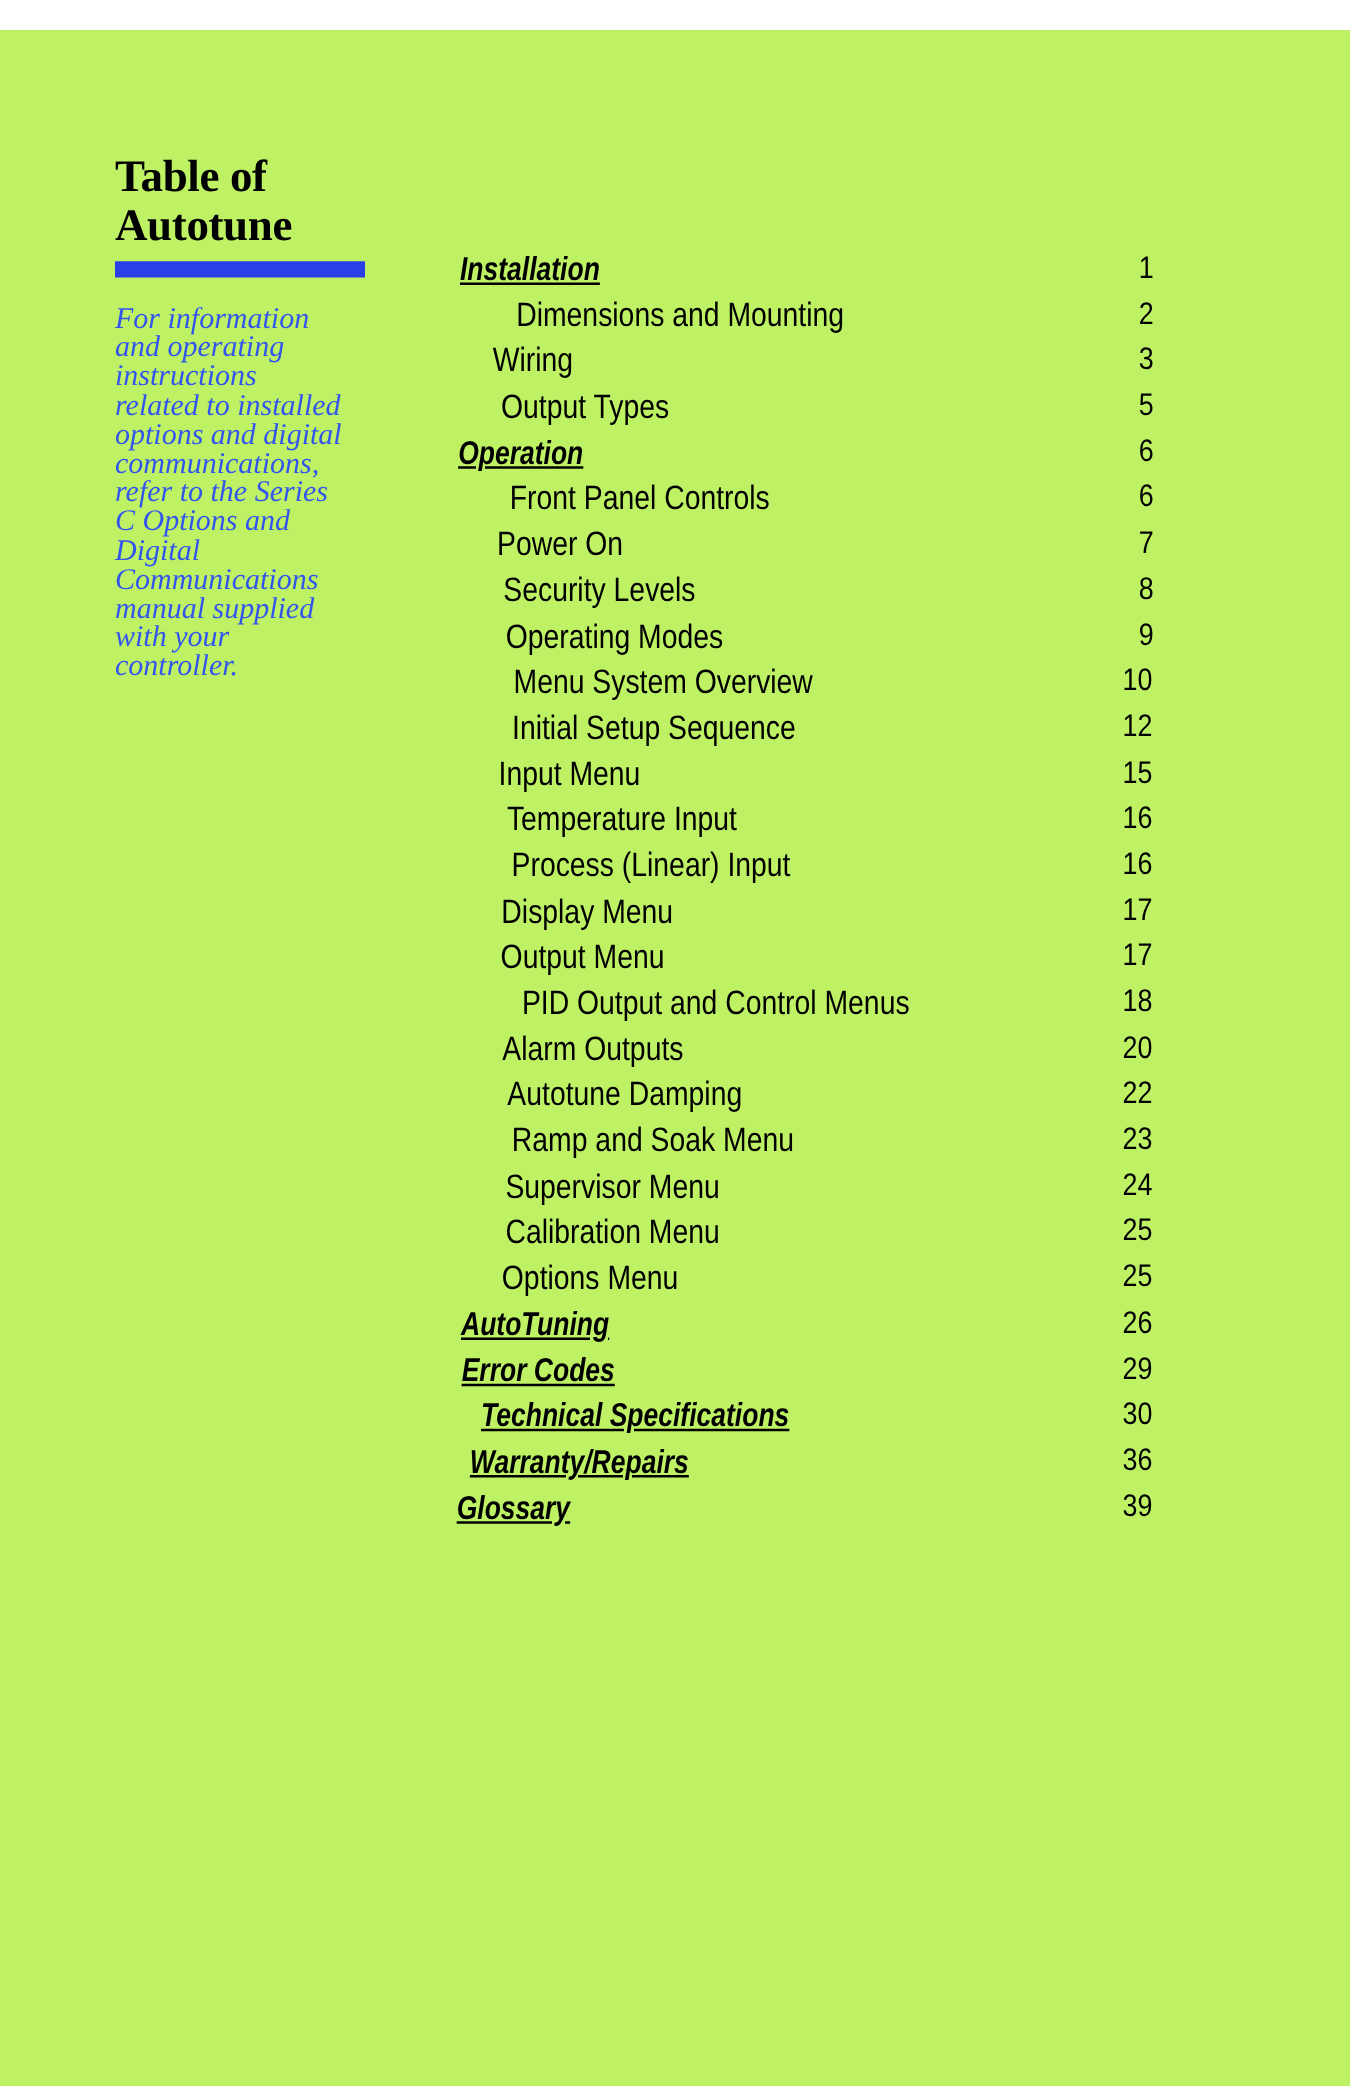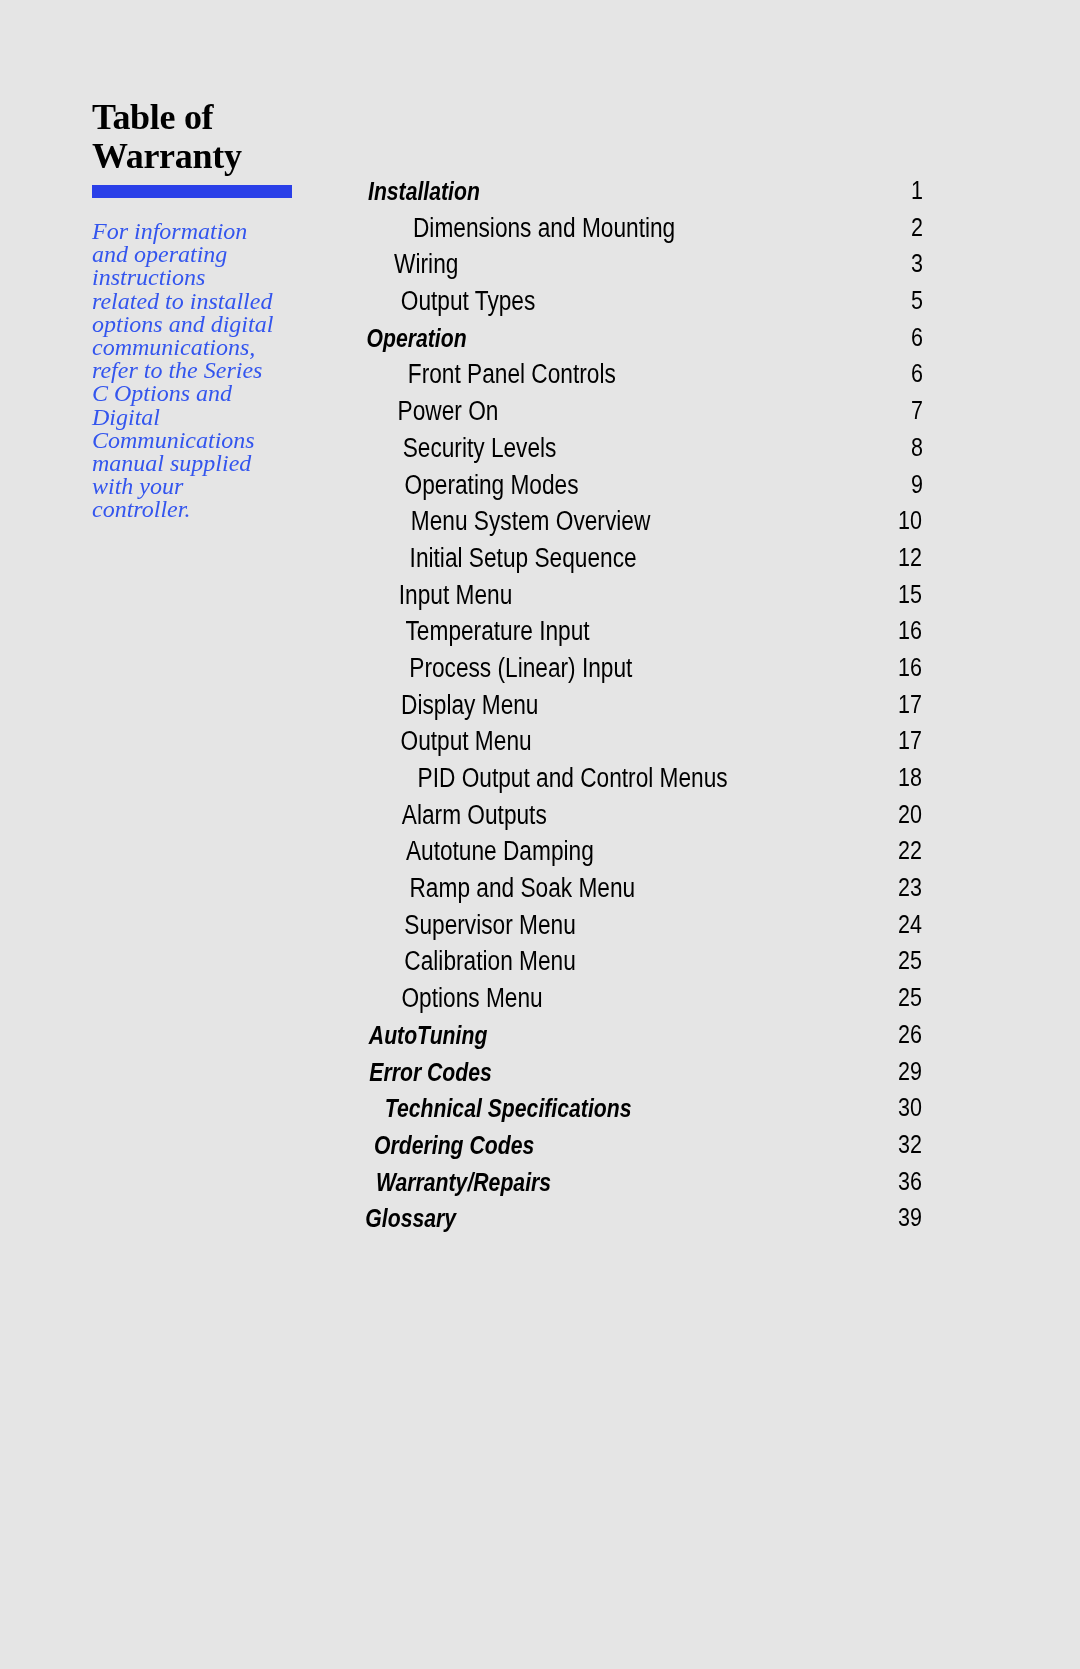--- a/index.html
+++ b/index.html
@@ -11,21 +11,22 @@
     width: 1080px;
     height: 1669px;
     position: relative;
     font-family: "Liberation Sans", sans-serif;
     overflow: hidden;
   }
 
   .page {
     position: absolute;
     inset: 0;
-    background: #e5e5e5;
+    background: #bef264;
+    margin-top: 24px;
   }
 
   
   .sidebar {
     position: absolute;
     left: 92px;
     top: 98px;
     width: 205px;
   }
 
@@ -105,32 +106,32 @@
     font-family: "Liberation Sans Narrow", "Liberation Sans", sans-serif;
     font-weight: normal;
     font-style: normal;
     font-size: 27px;
     transform: scaleX(0.84);
     transform-origin: left baseline;
     display: inline-block;
     margin-left: 0;
   }
 
-  .indent-0 { padding-left: 0px; }
+  .indent-0 { padding-left: 0px; text-decoration: underline; }
   .indent-1 { padding-left: 34px; }
 </style>
 </head>
 <body>
 
 <div class="page">
 
   <div class="sidebar">
     <div class="toc-title">
       <span>Table of</span>
-      <span class="line2">Warranty</span>
+      <span class="line2">Autotune</span>
     </div>
     <div class="blue-rule" style="background: rgb(42, 63, 232);"></div>
     <div class="sidebar-note" style="color: rgb(51, 85, 238);">For information and operating instructions related to installed options and digital communications, refer to the Series C Options and Digital Communications manual supplied with your controller.</div>
   </div>
 
   <div class="toc" id="toc-list">
       <div class="toc-row lvl-head indent-0">
         <span class="toc-label">Installation</span>
         <span class="toc-page">1</span>
       </div>
@@ -228,24 +229,20 @@
       </div>
       <div class="toc-row lvl-head indent-0">
         <span class="toc-label">Error Codes</span>
         <span class="toc-page">29</span>
       </div>
       <div class="toc-row lvl-head indent-0">
         <span class="toc-label">Technical Specifications</span>
         <span class="toc-page">30</span>
       </div>
       <div class="toc-row lvl-head indent-0">
-        <span class="toc-label">Ordering Codes</span>
-        <span class="toc-page">32</span>
-      </div>
-      <div class="toc-row lvl-head indent-0">
         <span class="toc-label">Warranty/Repairs</span>
         <span class="toc-page">36</span>
       </div>
       <div class="toc-row lvl-head indent-0">
         <span class="toc-label">Glossary</span>
         <span class="toc-page">39</span>
       </div>
     </div>
 
 </div>

